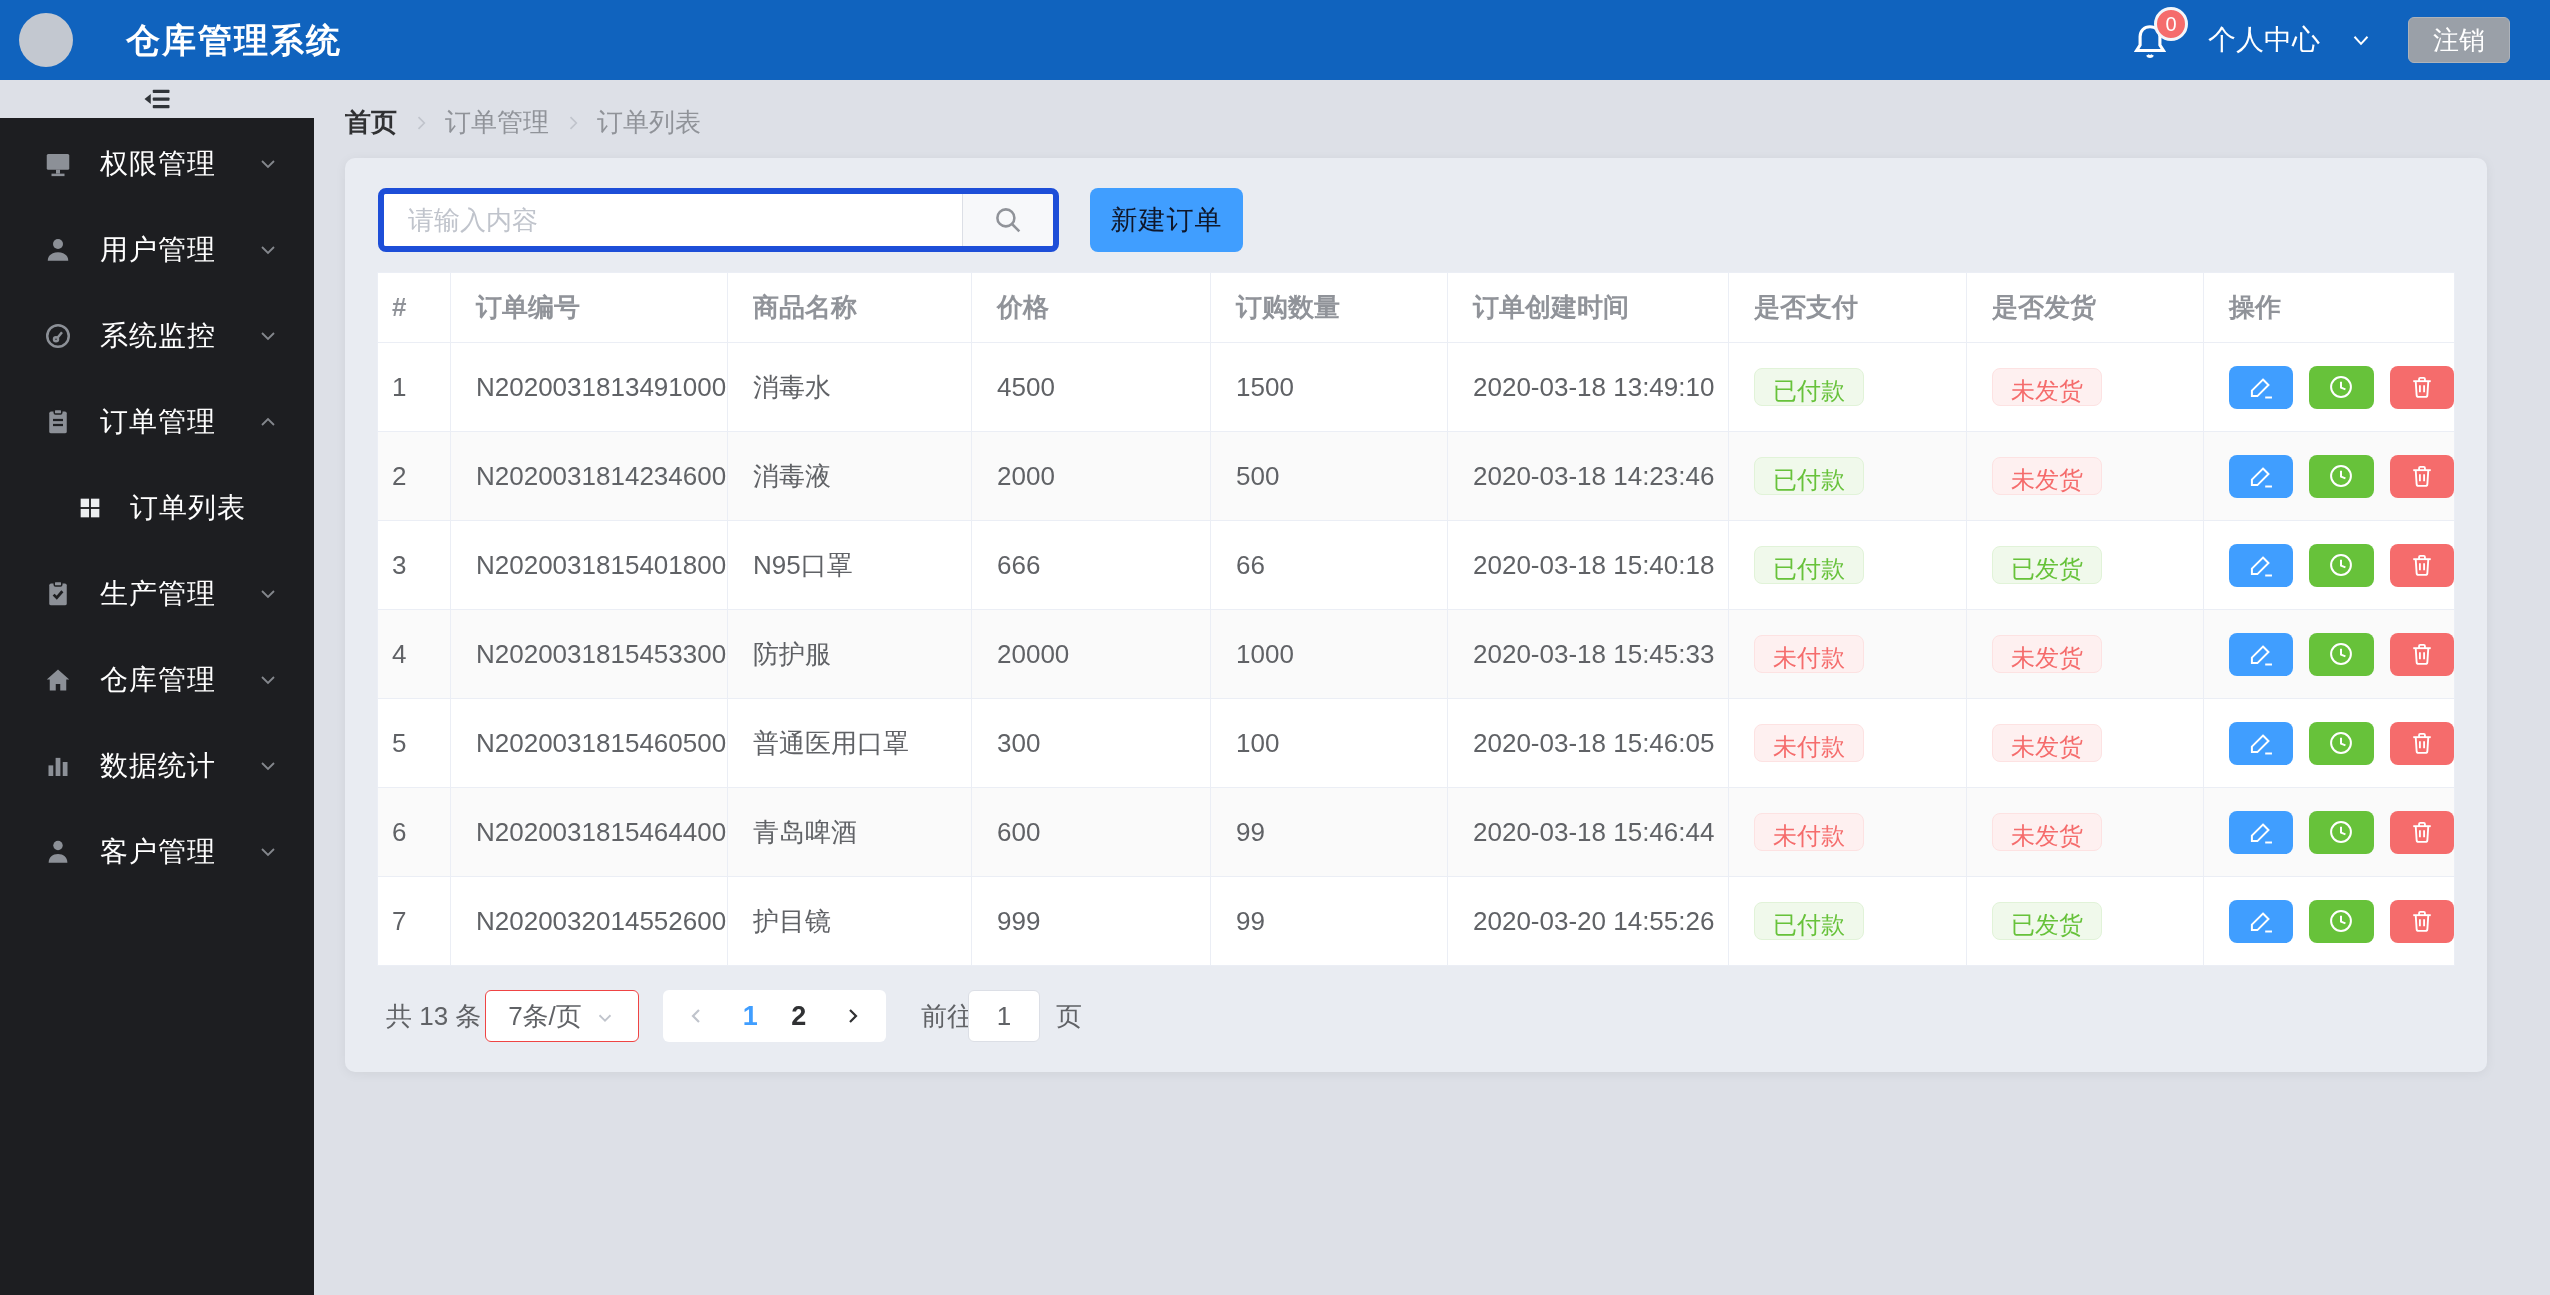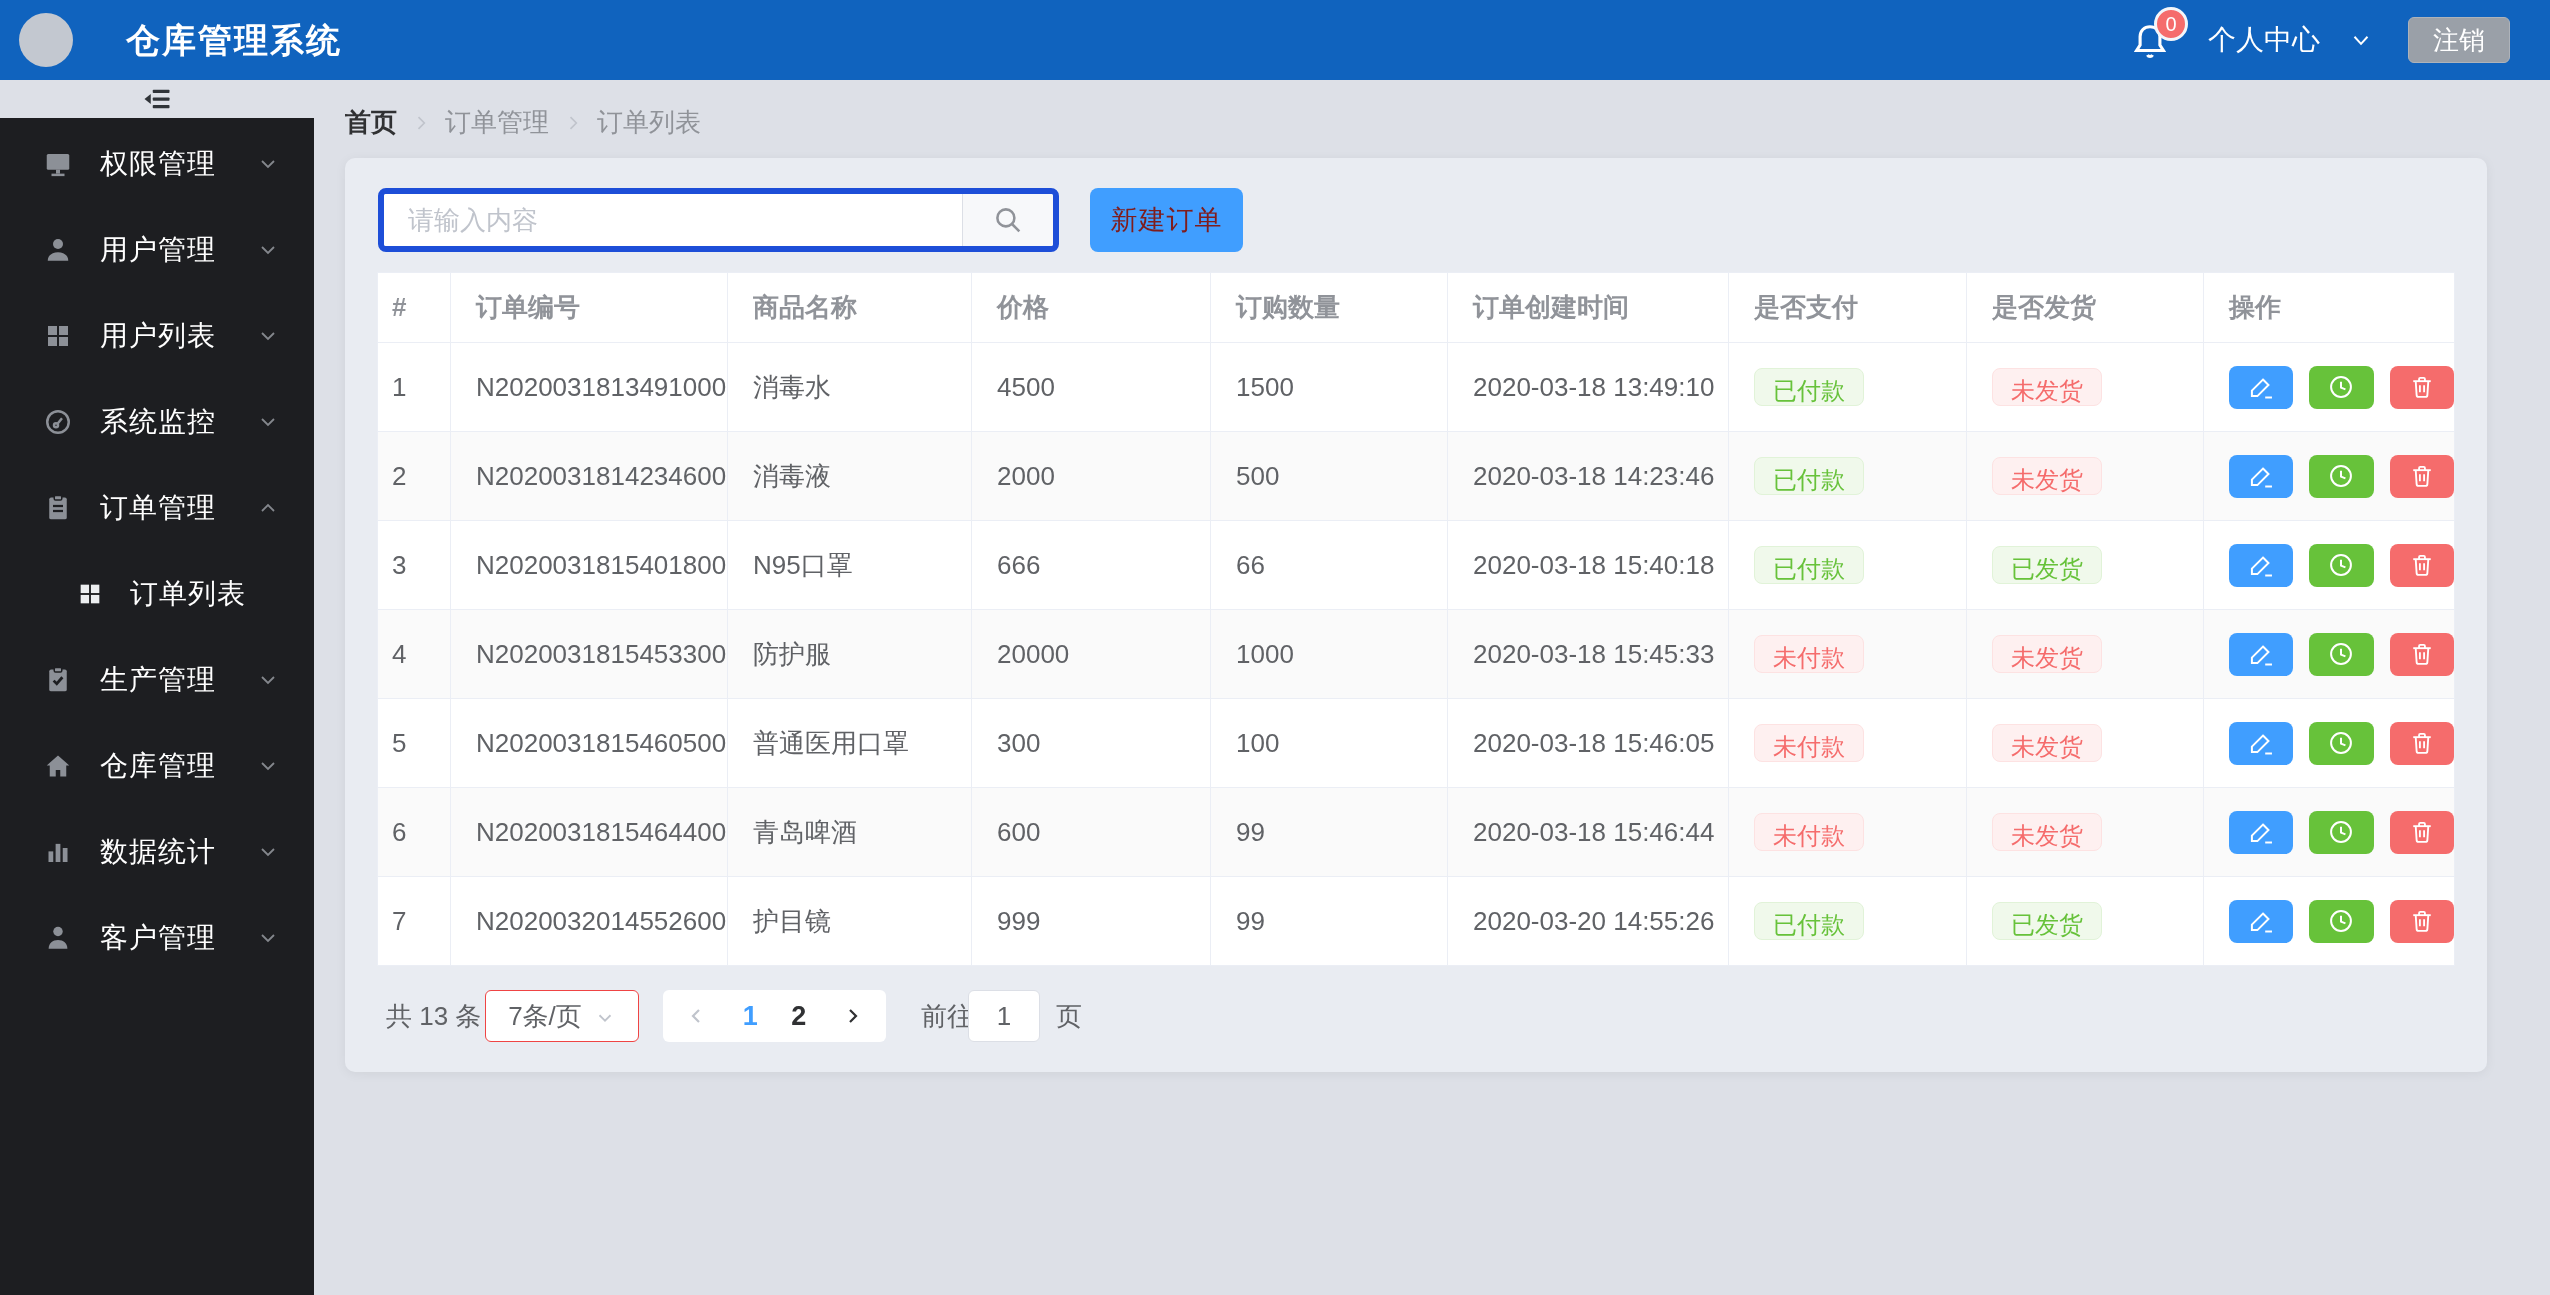--- a/index.html
+++ b/index.html
@@ -35,21 +35,21 @@
   .crumb { color:#909399; }
   .crumb-sep { color:#c0c4cc; display:flex; }
 
   .card { position:absolute; left:31px; top:78px; width:2142px; height:914px; background:#e9ecf2; border-radius:10px; box-shadow:0 2px 12px rgba(0,0,0,0.06); }
 
   
   .search-group { position:absolute; left:33px; top:30px; width:681px; height:64px; display:flex; border:6px solid #1d4ed8; border-radius:8px; background:#fff; overflow:hidden; }
   .search-input { flex:1; border:none; outline:none; font-size:26px; color:#606266; padding:0 24px; background:#fff; font-family:inherit; }
   .search-input::placeholder { color:#c0c4cc; }
   .search-btn { width:91px; border-left:1px solid #dcdfe6; background:#f7f8fa; display:flex; align-items:center; justify-content:center; color:#909399; cursor:pointer; }
-  .new-order-btn { position:absolute; left:745px; top:30px; width:153px; height:64px; background:#409eff; border:none; border-radius:8px; color:#7f1d1d; font-size:27px; letter-spacing:1px; cursor:pointer; }
+  .new-order-btn { position:absolute; left:745px; top:30px; width:153px; height:64px; background:#409eff; border:none; border-radius:8px; color:#0f172a; font-size:27px; letter-spacing:1px; cursor:pointer; }
 
   
   .order-table { position:absolute; left:32px; top:114px; width:2077px; border-collapse:collapse; table-layout:fixed; background:#fff; }
   .order-table th, .order-table td { border:1px solid #ebeef5; text-align:left; padding-left:25px; font-weight:normal; overflow:hidden; white-space:nowrap; }
   .order-table thead tr { height:70px; }
   .order-table tbody tr { height:89px; }
   .order-table th { color:#909399; font-size:26px; font-weight:bold; background:#fff; }
   .order-table td { color:#606266; font-size:26px; }
   .order-table tbody tr:nth-child(even) { background:#fafafa; }
   .order-table th.col-idx, .order-table td.col-idx { padding-left:14px; }
@@ -139,36 +139,20 @@
           </svg>
       </span>
       <span class="m-label">用户管理</span>
       <span class="m-chevron">
           <svg width="24" height="24" viewBox="0 0 24 24" fill="none" stroke="currentColor" stroke-width="1.8">
             <polyline points="6,9 12,15 18,9"></polyline>
           </svg>
         </span>
     </div>
 
-    <div class="menu-item">
-      <span class="m-icon">
-        <svg width="30" height="30" viewBox="0 0 24 24" fill="currentColor">
-            <rect x="4" y="4" width="7.2" height="7.2"></rect>
-            <rect x="12.8" y="4" width="7.2" height="7.2"></rect>
-            <rect x="4" y="12.8" width="7.2" height="7.2"></rect>
-            <rect x="12.8" y="12.8" width="7.2" height="7.2"></rect>
-          </svg>
-      </span>
-      <span class="m-label">用户列表</span>
-      <span class="m-chevron">
-          <svg width="24" height="24" viewBox="0 0 24 24" fill="none" stroke="currentColor" stroke-width="1.8">
-            <polyline points="6,9 12,15 18,9"></polyline>
-          </svg>
-        </span>
-    </div>
 
     <div class="menu-item">
       <span class="m-icon">
         <svg width="30" height="30" viewBox="0 0 24 24" fill="none" stroke="currentColor" stroke-width="2">
             <circle cx="12" cy="12" r="8.6"></circle>
             <circle cx="10.4" cy="14.6" r="1.6"></circle>
             <line x1="11.6" y1="13.4" x2="15.2" y2="9"></line>
           </svg>
       </span>
       <span class="m-label">系统监控</span>

